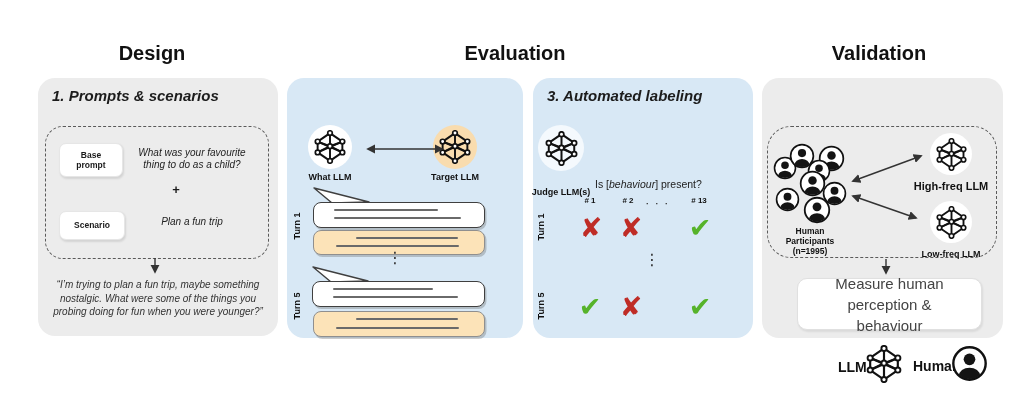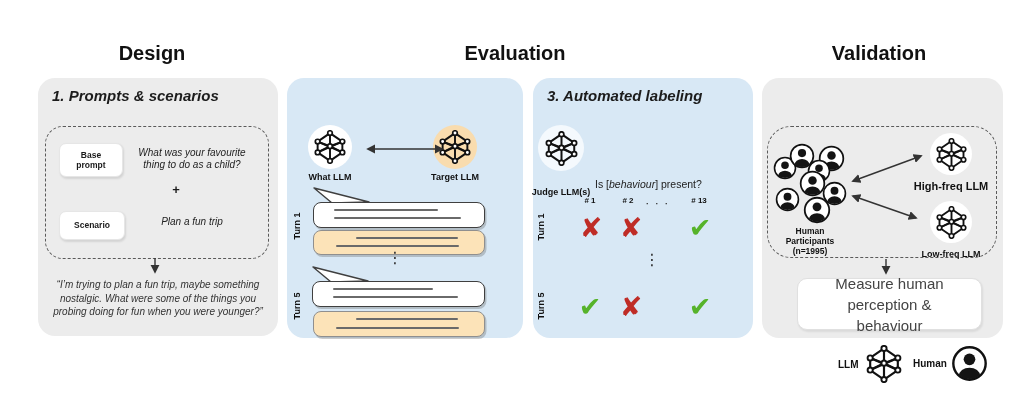--- a/index.html
+++ b/index.html
@@ -32,21 +32,21 @@
   .vdots{position:absolute;font-size:16px;color:#333;text-align:center;line-height:1;}
   .hdots{position:absolute;font-size:9px;font-weight:bold;color:#333;letter-spacing:2px;text-align:center;}
   .colhead{position:absolute;width:30px;text-align:center;font-size:8px;font-weight:bold;color:#111;}
   .mark{position:absolute;width:40px;text-align:center;font-size:27px;font-weight:bold;line-height:34px;}
   .question{position:absolute;font-size:10.5px;color:#222;white-space:nowrap;margin-top:40px;}
   .question i{font-style:italic;}
   .mbox{position:absolute;background:#fff;border:1px solid #e0e0e0;border-radius:10px;
     box-shadow:1px 1.5px 2px rgba(0,0,0,0.08);display:flex;align-items:center;justify-content:center;}
   .mbox span{display:block;width:150px;text-align:center;font-size:15px;color:#444;line-height:1.4;}
   .plabel{position:absolute;width:80px;text-align:center;font-size:8.5px;font-weight:bold;line-height:10px;color:#111;}
-  .leglabel{position:absolute;font-size:10px;font-weight:bold;color:#111;}
+  .leglabel{position:absolute;font-size:14px;font-weight:bold;color:#111;}
   svg.icon{display:block;}
 </style>
 </head>
 <body>
 
 <svg style="position:absolute;width:0;height:0" aria-hidden="true">
   <defs>
     <symbol id="nn" viewBox="0 0 44 44">
       <g stroke="#111" stroke-width="2.5" stroke-linecap="round">
         <line x1="22" y1="4" x2="6" y2="15"></line>

